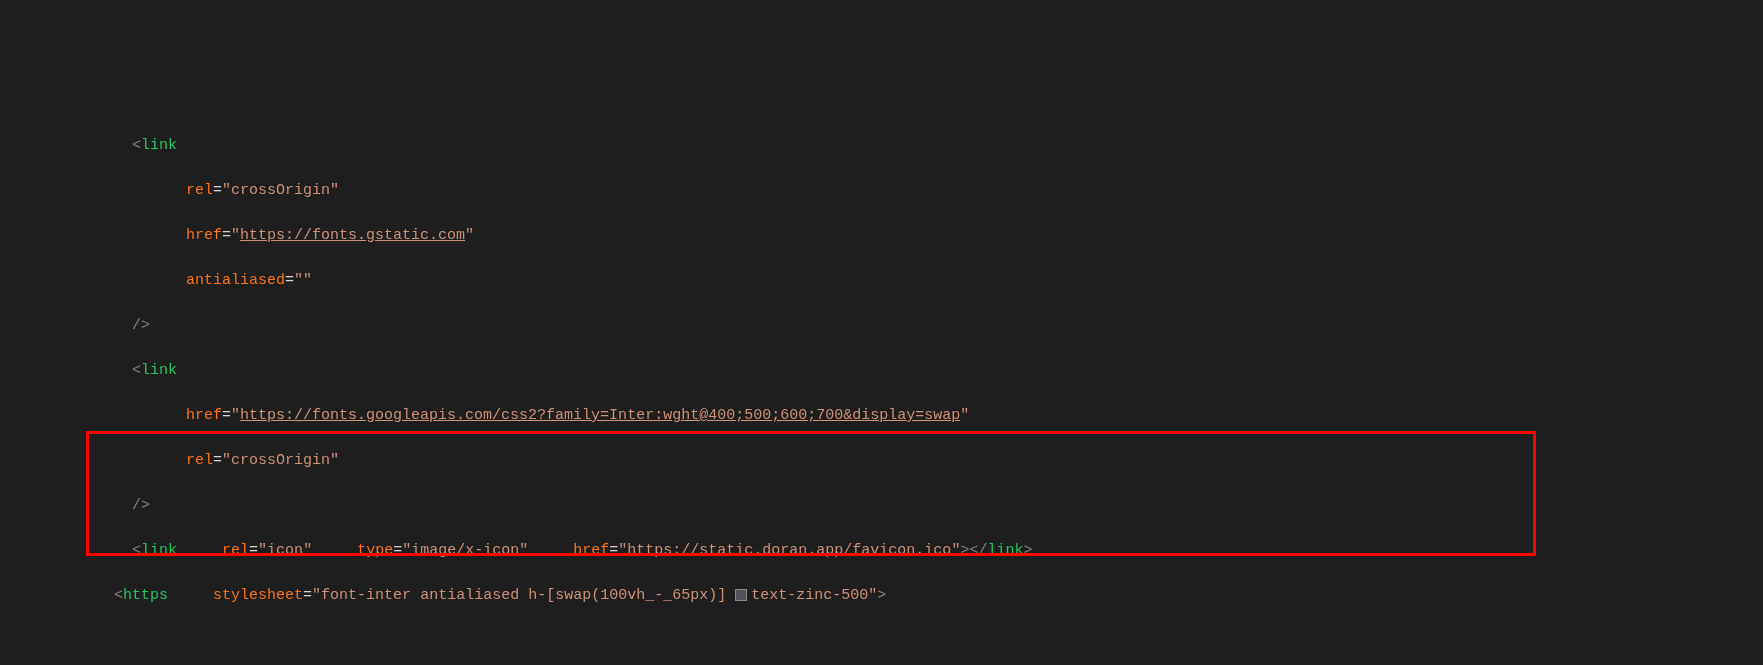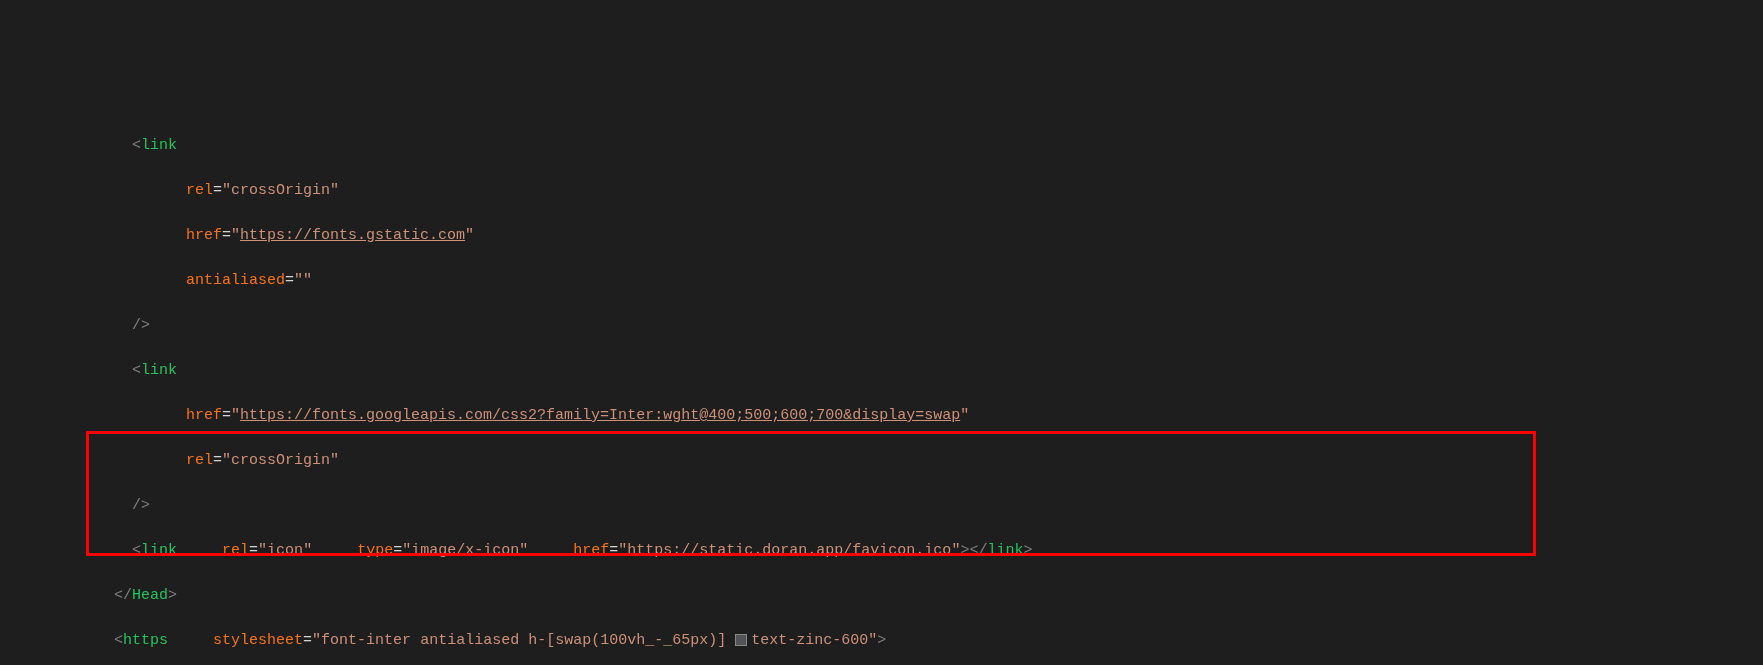--- a/index.html
+++ b/index.html
@@ -59,22 +59,21 @@
 <div class="line">        <span class="bracket">&lt;</span><span class="tag">link</span></div>
 <div class="line">          <span class="attr-name">rel</span><span class="punct">=</span><span class="attr-value">"<span>crossOrigin</span>"</span></div>
 <div class="line">          <span class="attr-name">href</span><span class="punct">=</span><span class="attr-value">"<span class="underline">https://fonts.gstatic.com</span>"</span></div>
 <div class="line">          <span class="attr-name">antialiased</span><span class="punct">=</span><span class="attr-value">"<span></span>"</span></div>
 <div class="line">        <span class="bracket">/&gt;</span></div>
 <div class="line">        <span class="bracket">&lt;</span><span class="tag">link</span></div>
 <div class="line">          <span class="attr-name">href</span><span class="punct">=</span><span class="attr-value">"<span class="underline">https://fonts.googleapis.com/css2?family=Inter:wght@400;500;600;700&amp;display=swap</span>"</span></div>
 <div class="line">          <span class="attr-name">rel</span><span class="punct">=</span><span class="attr-value">"<span>crossOrigin</span>"</span></div>
 <div class="line">        <span class="bracket">/&gt;</span></div>
 <div class="line">        <span class="bracket">&lt;</span><span class="tag">link</span> <span class="attr-name">rel</span><span class="punct">=</span><span class="attr-value">"<span>icon</span>"</span> <span class="attr-name">type</span><span class="punct">=</span><span class="attr-value">"<span>image/x-icon</span>"</span> <span class="attr-name">href</span><span class="punct">=</span><span class="attr-value">"<span class="underline">https://static.doran.app/favicon.ico</span>"</span><span class="bracket">&gt;&lt;/</span><span class="tag">link</span><span class="bracket">&gt;</span></div>
-<div class="line">      <span class="bracket">&lt;/</span><span class="tag">Head</span><span class="bracket">&gt;</span></div>
-<div class="line">      <span class="bracket">&lt;</span><span class="tag">https</span> <span class="attr-name">stylesheet</span><span class="punct">=</span><span class="attr-value">"<span>font-inter antialiased h-[swap(100vh_-_65px)] </span><span class="color-swatch"></span><span>text-zinc-600</span>"</span><span class="bracket">&gt;</span></div>
+<div class="line">      <span class="bracket">&lt;</span><span class="tag">https</span> <span class="attr-name">stylesheet</span><span class="punct">=</span><span class="attr-value">"<span>font-inter antialiased h-[swap(100vh_-_65px)] </span><span class="color-swatch"></span><span>text-zinc-500</span>"</span><span class="bracket">&gt;</span></div>
 
 
 
 
 
 
 
 
 
 

